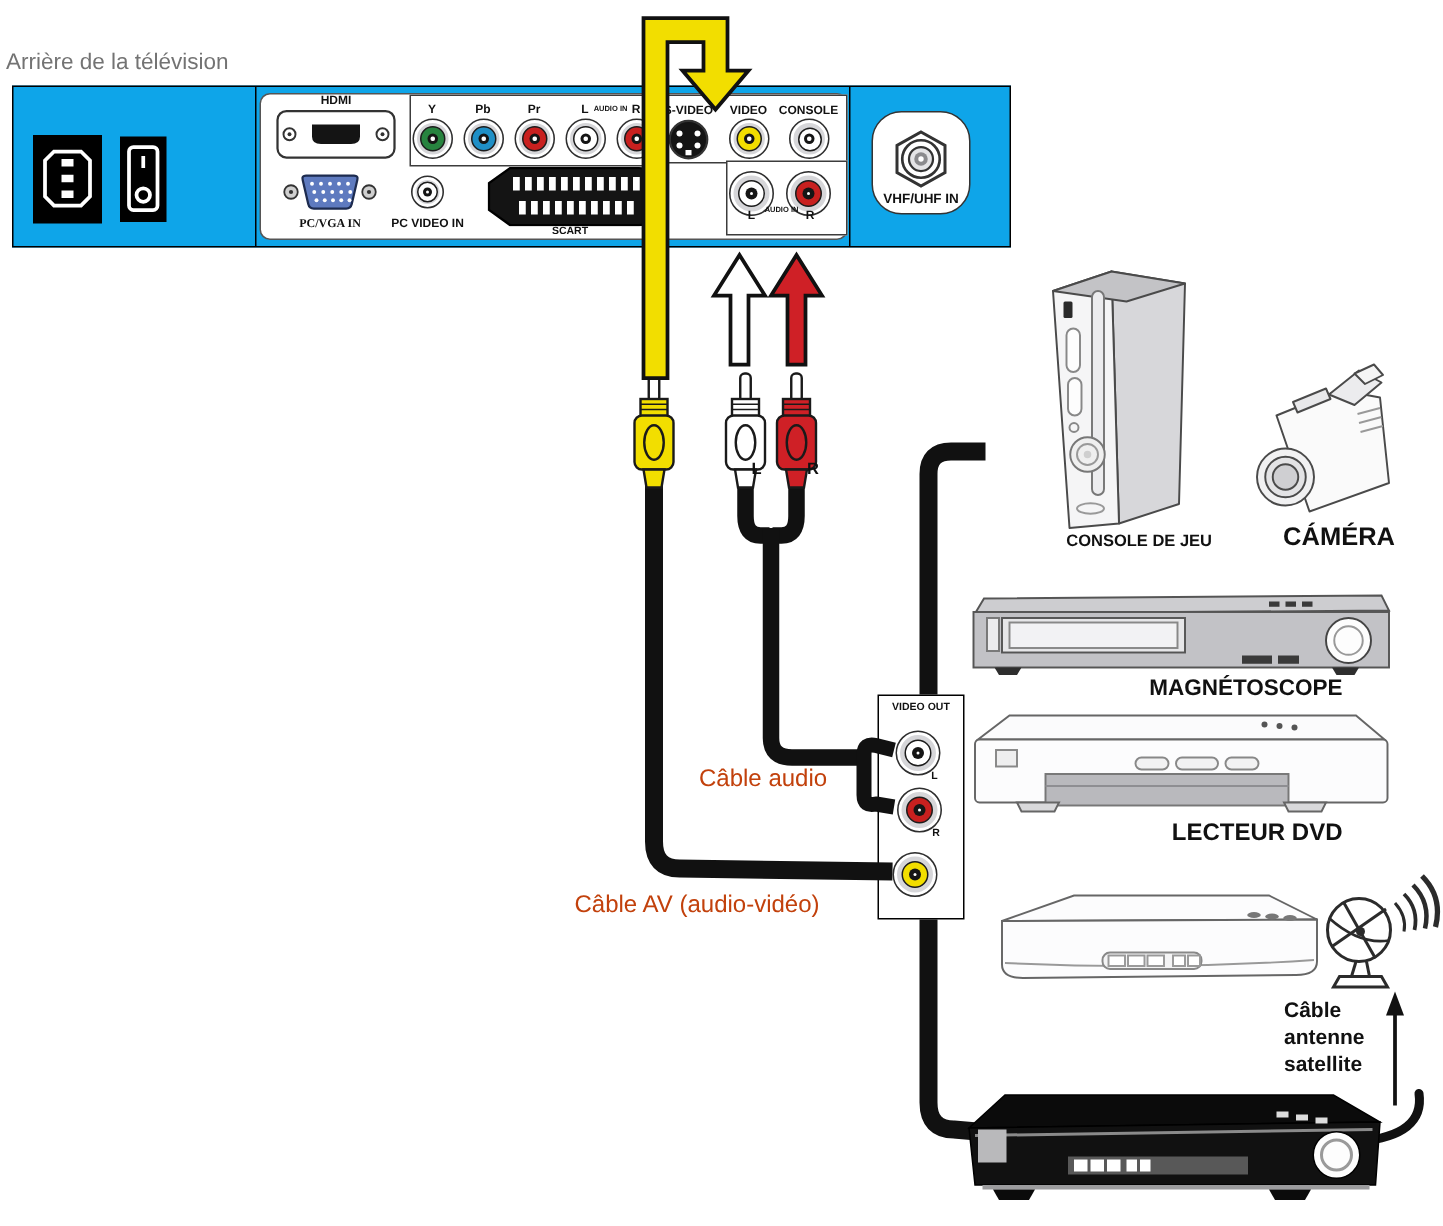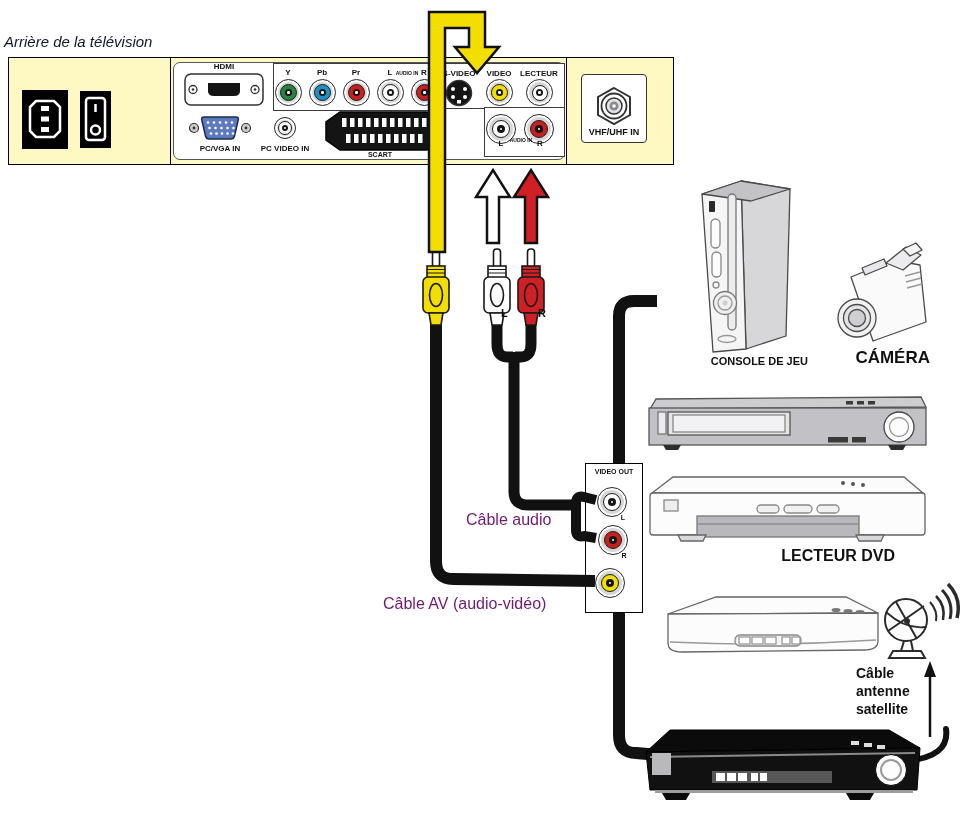--- a/index.html
+++ b/index.html
@@ -1,25 +1,25 @@
 <!DOCTYPE html>
 <html style="--c-yellow: #F2DE00; --c-red: #CF2026; --c-white: #FFFFFF; --c-green: #27833F; --c-blue: #1F8FC6; --c-jack_red: #C8201F; --c-vga_blue: #5E7ABF;"><head>
 <meta charset="utf-8">
 <style>
   html,body{margin:0;padding:0;background:#fff;}
   #canvas{position:relative;width:962px;height:817px;background:#fff;overflow:hidden;
           font-family:"Liberation Sans","DejaVu Sans",sans-serif;color:#111;}
   .abs{position:absolute;}
   svg{position:absolute;left:0;top:0;}
   .lbl{position:absolute;font-weight:bold;color:#111;white-space:nowrap;z-index:6;}
-  .cap{position:absolute;color:#701a75;font-size:16px;white-space:nowrap;z-index:6;}
+  .cap{position:absolute;color:#c2410c;font-size:16px;white-space:nowrap;z-index:6;}
   .ctr{text-align:right;}
   
   #tv-panel{position:absolute;left:8px;top:57px;width:664px;height:106px;
-            border:1.5px solid #000;background:#fef9c3;z-index:2;box-sizing:content-box;}
+            border:1.5px solid #000;background:#0ea5e9;z-index:2;box-sizing:content-box;}
   .pdiv{position:absolute;top:0;width:0;height:106px;border-left:1.5px solid #000;}
   .inner{position:absolute;border:1px solid #555;border-radius:7px;background:#fff;}
   .gbox{position:absolute;border:1px solid #3c3c3c;background:#fff;}
   .blk{position:absolute;background:#000;}
   .plbl{position:absolute;font-weight:bold;font-size:8px;color:#111;text-align:center;white-space:nowrap;}
   .tiny{font-size:5px;}
   
   .jack{position:absolute;border-radius:50%;background:#d6d6d9;border:1.5px solid #2e2e2e;
         box-shadow:inset 0 0 0 2px #fff;display:flex;align-items:center;justify-content:center;box-sizing:border-box;}
   .jack>.ring{border-radius:50%;border:1.5px solid #1c1c1c;display:flex;align-items:center;justify-content:center;box-sizing:border-box;}
@@ -216,21 +216,21 @@
       </div>
     <div class="jack" style="left:402px;top:21px;width:27px;height:27px;">
       <span class="ring" style="width:17px;height:17px;background:var(--c-jack_red,#C8201F);">
           <span class="hole" style="width:7px;height:7px;"></span>
         </span>
       </div>
 
     <div class="gbox" style="left:430px;top:5px;width:124px;height:44px;"></div>
     <div class="plbl" style="left:422px;top:11px;width:56px;">S-VIDEO</div>
     <div class="plbl" style="left:470px;top:11px;width:40px;">VIDEO</div>
-    <div class="plbl" style="left:504px;top:11px;width:52px;">LECTEUR</div>
+    <div class="plbl" style="left:504px;top:11px;width:52px;">CONSOLE</div>
     <svg style="left:436px;top:21px;" width="28" height="28" viewBox="0 0 28 28">
       <circle cx="14" cy="14" r="12.5" fill="#141414" stroke="#333" stroke-width="1.5"></circle>
       <circle cx="8" cy="10" r="2" fill="#fff"></circle>
         <circle cx="20" cy="10" r="2" fill="#fff"></circle>
       <circle cx="8" cy="18" r="2" fill="#fff"></circle>
         <circle cx="20" cy="18" r="2" fill="#fff"></circle>
       <rect x="12" y="21" width="4" height="3.5" fill="#fff"></rect>
     </svg>
     <div class="jack" style="left:477px;top:21px;width:27px;height:27px;">
       <span class="ring" style="width:17px;height:17px;background:var(--c-yellow,#F2DE00);">
@@ -275,21 +275,21 @@
           <circle cx="33.5" cy="14" r="1.3"></circle>
           <circle cx="39.5" cy="14" r="1.3"></circle>
           <circle cx="45.5" cy="14" r="1.3"></circle>
         <circle cx="23" cy="19.5" r="1.3"></circle>
           <circle cx="28.5" cy="19.5" r="1.3"></circle>
           <circle cx="34" cy="19.5" r="1.3"></circle>
           <circle cx="39.5" cy="19.5" r="1.3"></circle>
           <circle cx="45" cy="19.5" r="1.3"></circle>
       </g>
     </svg>
-    <div class="plbl" style="left:181px;top:86px;width:60px;">PC/VGA IN</div>
+    <div class="plbl" style="left:181px;top:86px;width:60px;font-family:Liberation Serif, serif;">PC/VGA IN</div>
     <div class="jack" style="left:265px;top:59px;width:22px;height:22px;">
       <span class="ring" style="width:14px;height:14px;background:#fff;">
           <span class="hole" style="width:6px;height:6px;"></span>
         </span>
       </div>
     <div class="plbl" style="left:246px;top:86px;width:60px;">PC VIDEO IN</div>
 
     <svg style="left:315px;top:53px;" width="112" height="40" viewBox="0 0 112 40">
       <path d="M16,1 H102 Q110,1 110,9 V31 Q110,39 102,39 H16 L2,29 V11 Z" fill="#141414" stroke="#000" stroke-width="1.5"></path>
       <g fill="#fff">
@@ -311,21 +311,21 @@
           <rect x="54" y="23" width="4.5" height="9"></rect>
           <rect x="62" y="23" width="4.5" height="9"></rect>
         <rect x="70" y="23" width="4.5" height="9"></rect>
           <rect x="78" y="23" width="4.5" height="9"></rect>
           <rect x="86" y="23" width="4.5" height="9"></rect>
         <rect x="94" y="23" width="4.5" height="9"></rect>
       </g>
     </svg>
     <div class="plbl" style="left:349px;top:93px;width:44px;font-size:7px;">SCART</div>
 
-    <div class="abs" style="left:572px;top:16px;width:64px;height:67px;border:1.5px solid #333;border-radius:4px;background:#fff;">
+    <div class="abs" style="left:572px;top:16px;width:64px;height:67px;border:1.5px solid #333;border-radius:20px;background:#fff;">
       <svg width="64" height="67" viewBox="0 0 64 67">
         <polygon points="32,13 48,22 48,40 32,49 16,40 16,22" fill="#fff" stroke="#333" stroke-width="2"></polygon>
         <circle cx="32" cy="31" r="12.5" fill="#fff" stroke="#333" stroke-width="1.8"></circle>
         <circle cx="32" cy="31" r="8" fill="#e4e4e6" stroke="#333" stroke-width="1.5"></circle>
         <circle cx="32" cy="31" r="4.5" fill="#8b8b8e"></circle>
         <circle cx="32" cy="31" r="1.8" fill="#fff"></circle>
       </svg>
       <div class="plbl" style="left:0;top:52px;width:100%;font-size:9px;">VHF/UHF IN</div>
     </div>
   </div>
@@ -390,28 +390,29 @@
       <rect x="518" y="277" width="26" height="36" rx="5" style="fill:var(--c-red,#CF2026);"></rect>
       <ellipse cx="531" cy="295" rx="6.5" ry="11.5" fill="none"></ellipse>
       <path d="M524,313 H538 L536,325 H526 Z" style="fill:var(--c-red,#CF2026);"></path>
     </g>
 
     <polygon points="429,12 485,12 485,47 499,47 477,73 455,47 469,47 469,28 445,28 445,252 429,252" style="fill:var(--c-yellow,#F2DE00);" stroke="#111" stroke-width="2.5" stroke-linejoin="miter"></polygon>
     <polygon points="487,243 487,197 476,197 493,170 510,197 499,197 499,243" fill="#fff" stroke="#111" stroke-width="2.5"></polygon>
     <polygon points="525,243 525,197 514,197 531,170 548,197 537,197 537,243" style="fill:var(--c-red,#CF2026);" stroke="#111" stroke-width="2.5"></polygon>
   </svg>
 
-  <div class="cap" style="left:4px;top:33px;font-size:15px;color:#0f172a;font-style:italic;">Arrière de la télévision</div>
+  <div class="cap" style="left:4px;top:33px;font-size:15px;color:#737373;">Arrière de la télévision</div>
   <div class="lbl" style="left:501px;top:307px;font-size:11px;">L</div>
   <div class="lbl" style="left:538px;top:307px;font-size:11px;">R</div>
   <div class="cap" style="left:466px;top:511px;">Câble audio</div>
   <div class="cap" style="left:383px;top:595px;">Câble AV (audio-vidéo)</div>
 
   <div class="lbl ctr" style="left:668px;top:355px;width:140px;font-size:11px;">CONSOLE DE JEU</div>
   <div class="lbl ctr" style="left:830px;top:348px;width:100px;font-size:17px;">CÁMÉRA</div>
+  <div class="lbl ctr" style="left:695px;top:450px;width:200px;font-size:15px;">MAGNÉTOSCOPE</div>
   <div class="lbl ctr" style="left:695px;top:547px;width:200px;font-size:16px;">LECTEUR DVD</div>
 
   <div class="lbl" style="left:856px;top:664px;font-size:14px;line-height:18px;">
     <div>Câble</div>
     <div>antenne</div>
     <div>satellite</div>
   </div>
 </div>
 
 </body></html>

